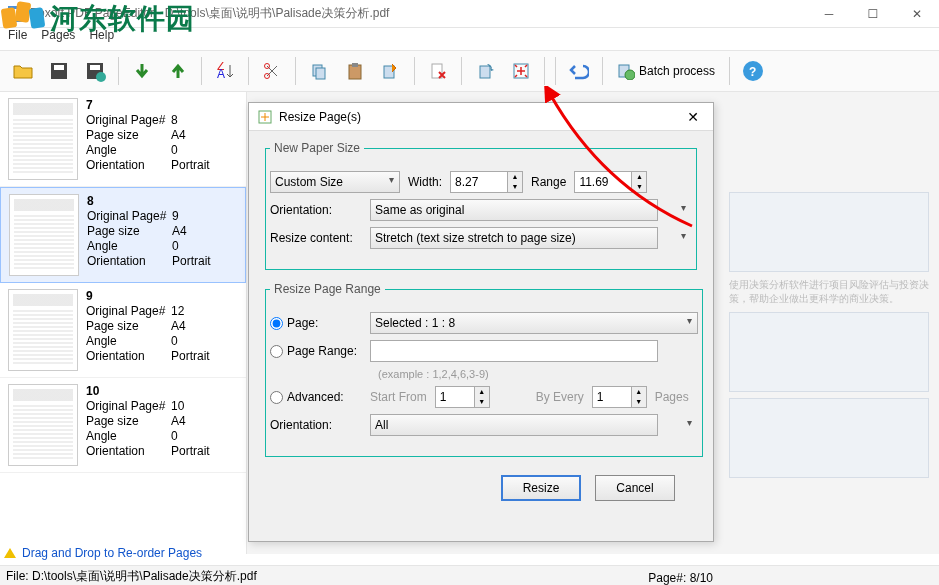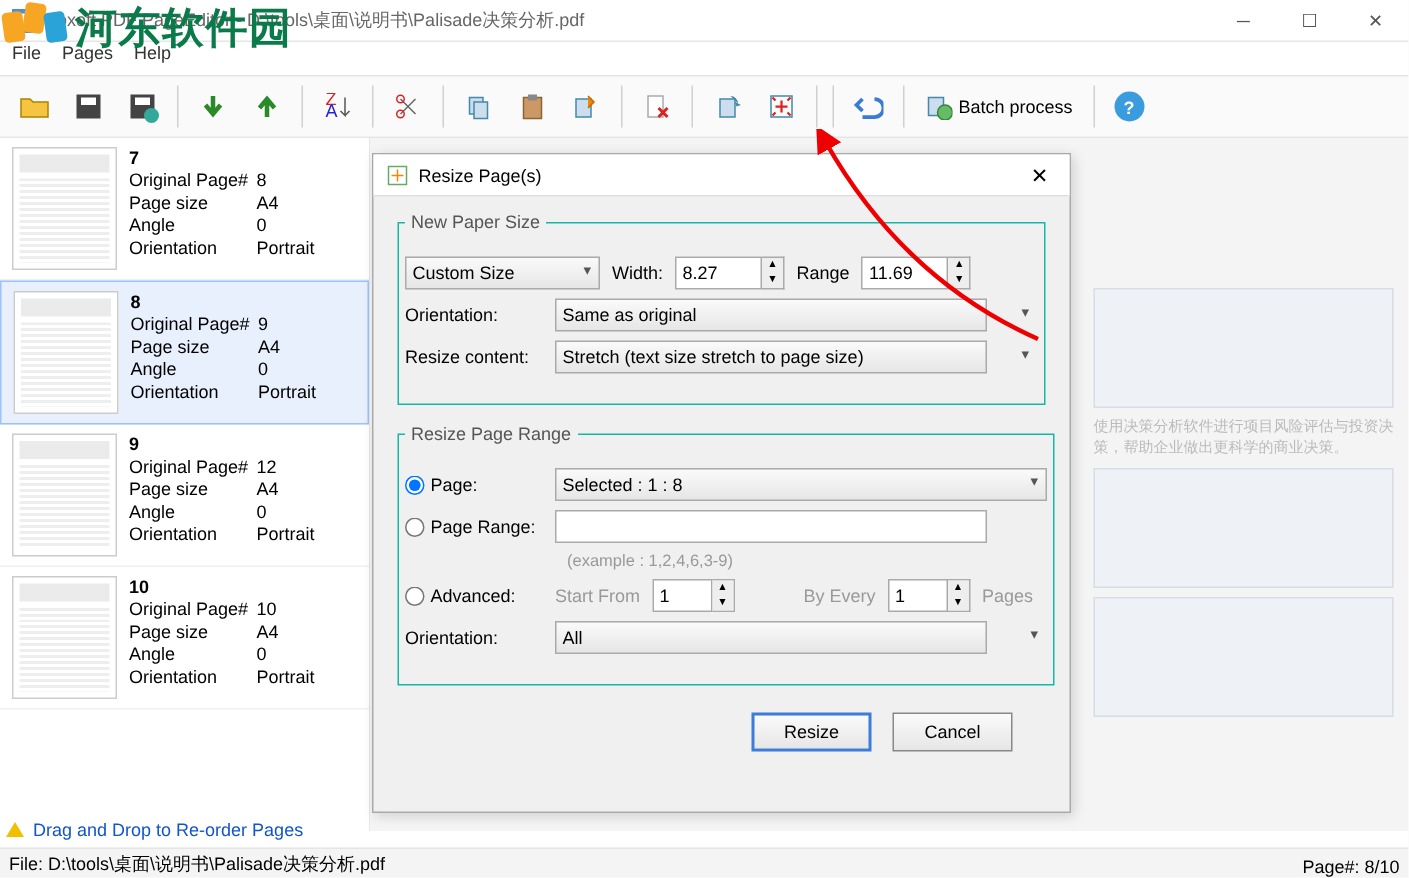--- a/index.html
+++ b/index.html
@@ -313,21 +313,21 @@
   </div>
 </div>
 
 <div class="draghint">
   <div class="tri"></div>
   <span>Drag and Drop to Re-order Pages</span>
 </div>
 
 <div class="statusbar">
   <span>File: D:\tools\桌面\说明书\Palisade决策分析.pdf</span>
-  <span style="">Page#: 8/10</span>
+  <span style="margin-right:220px">Page#: 8/10</span>
 </div>
 
 <div class="dialog">
   <div class="dlg-title">
     <svg width="16" height="16">
         <rect x="2" y="2" width="12" height="12" fill="#fff" stroke="#6a6"></rect>
         <path d="M4 8h8M8 4v8" stroke="#e80"></path>
       </svg>
     <span style="margin-left:6px">Resize Page(s)</span>
     <span class="close">✕</span>

